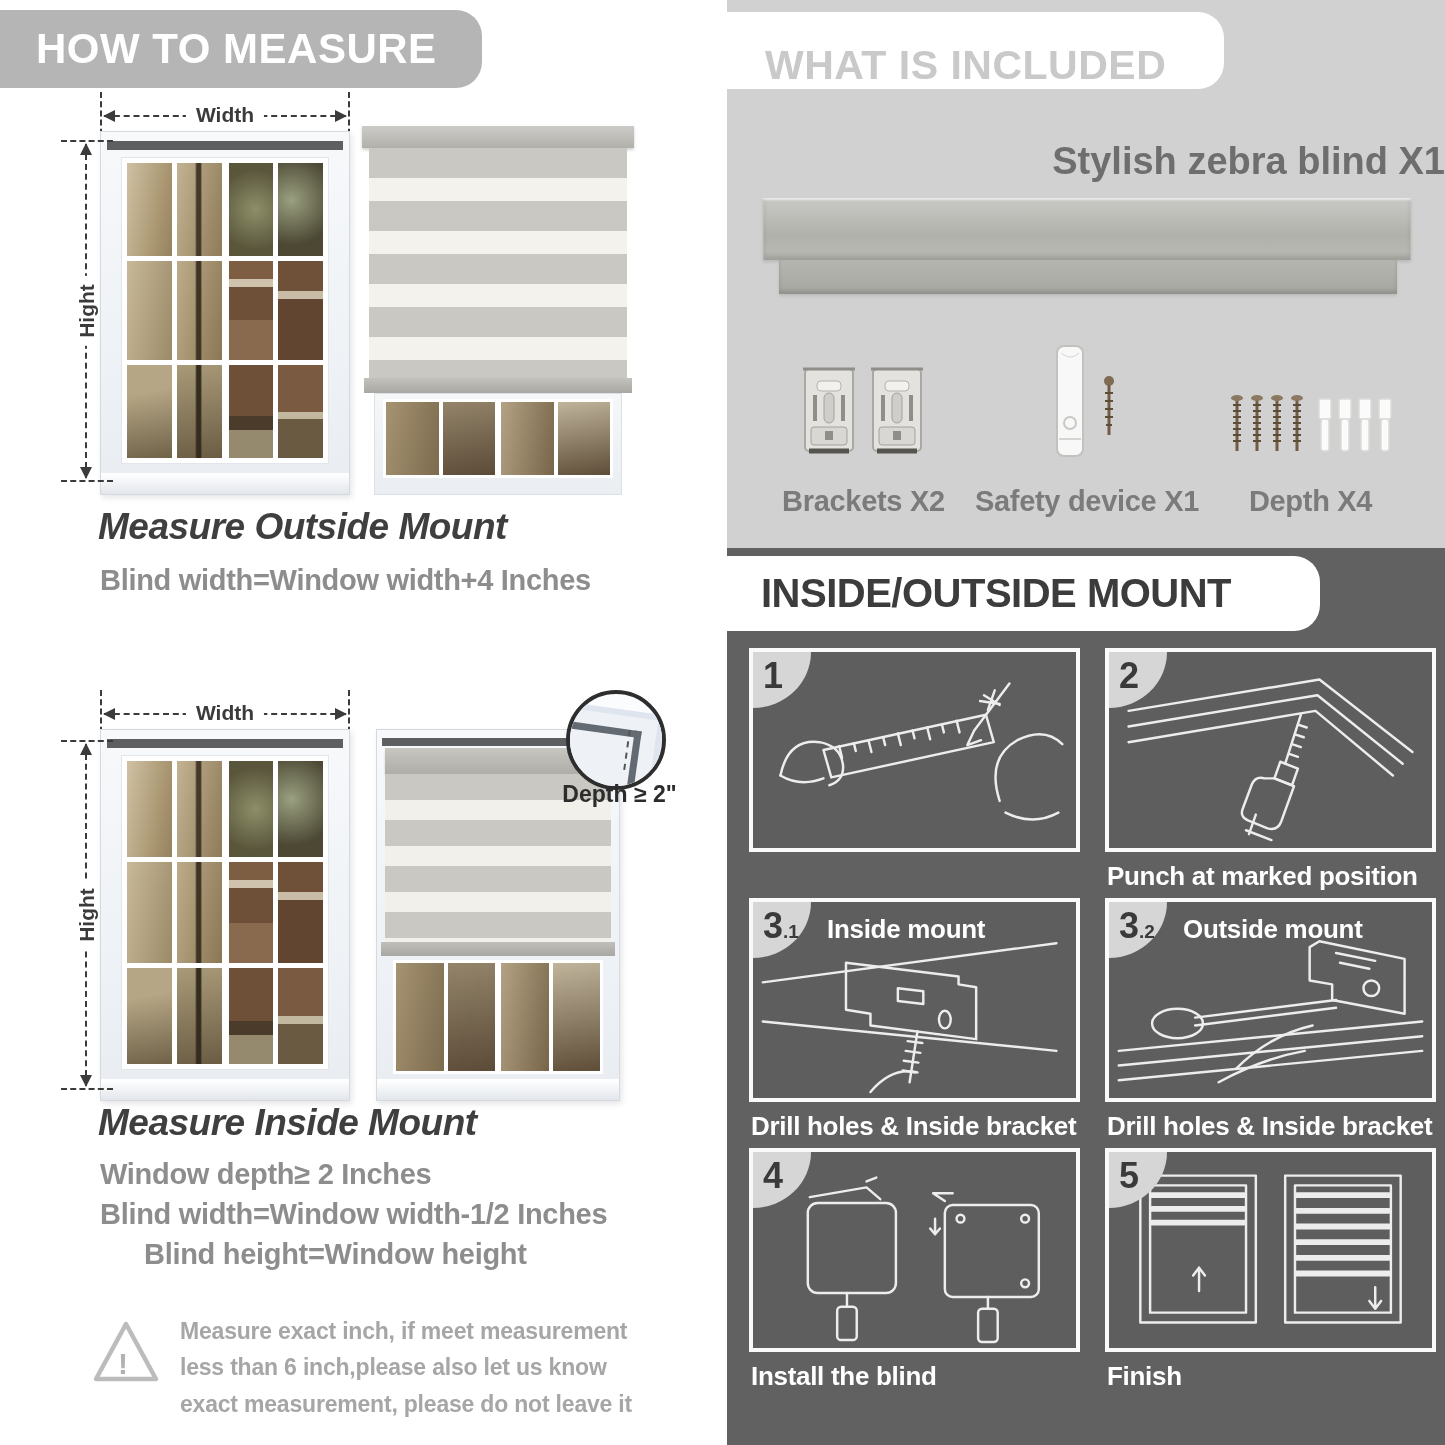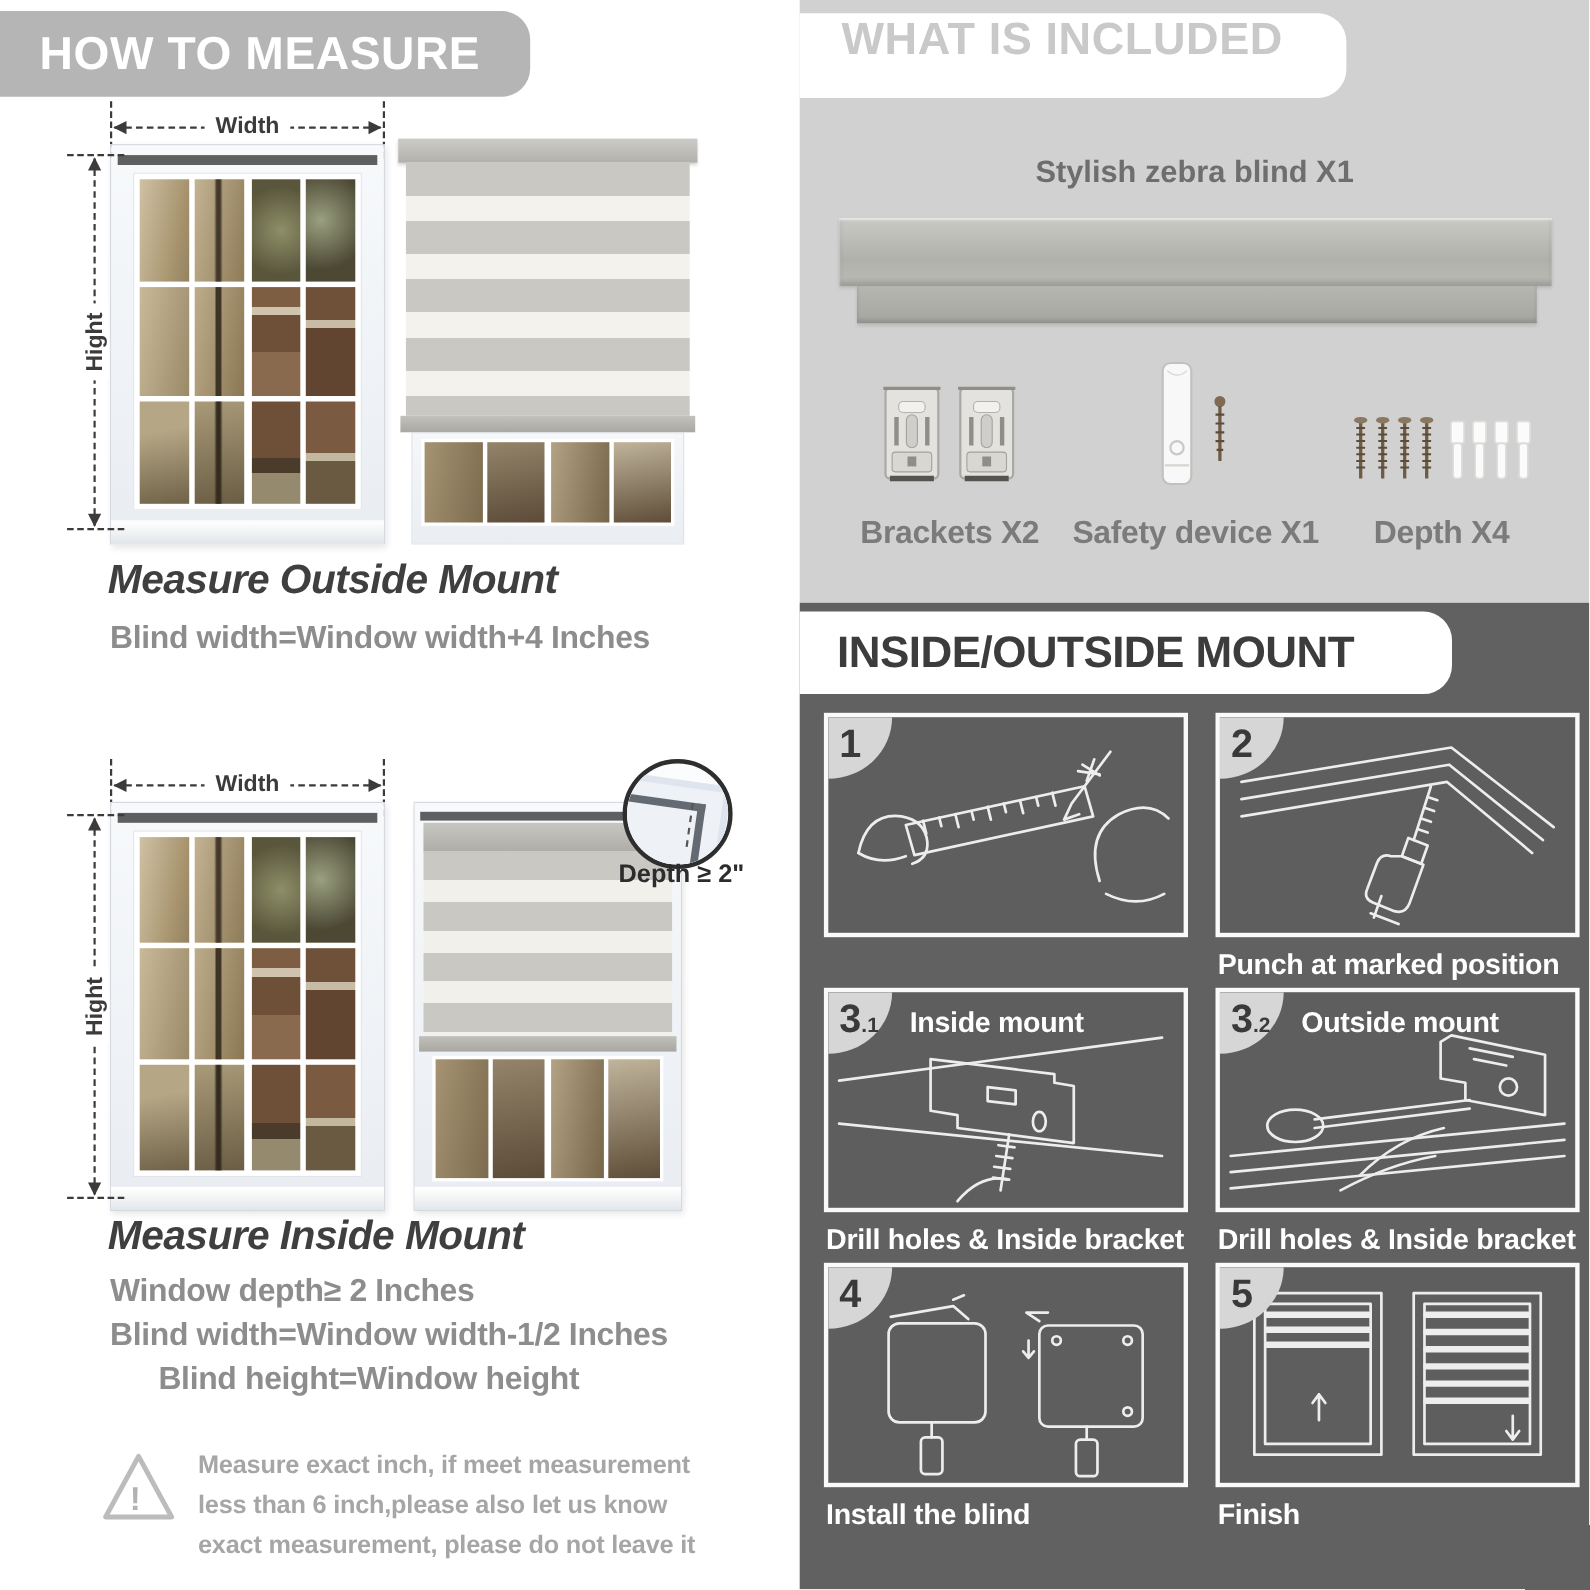--- a/index.html
+++ b/index.html
@@ -82,27 +82,27 @@
   .mag-dash{position:absolute;left:56px;top:36px;height:40px;border-left:2px dashed #555;transform:rotate(8deg);}
   .depth-label{position:absolute;left:552px;top:781px;width:135px;text-align:center;color:#2c2c2c;font-size:23px;font-weight:bold;z-index:7;}
   
   .warn{position:absolute;left:92px;top:1313px;width:560px;height:110px;}
   .warn-tri{position:absolute;left:0;top:6px;}
   .warn-mark{position:absolute;left:26px;top:34px;color:#b2b2b2;font-size:30px;font-weight:bold;}
   .warn-text{position:absolute;left:88px;top:0;width:462px;color:#a6a6a6;font-size:23px;font-weight:600;line-height:1.58;letter-spacing:-.2px;}
   
   .inc-panel{position:absolute;left:727px;top:0;width:718px;height:548px;background:#d1d1d1;}
   .inc-banner{position:absolute;left:0;top:12px;width:497px;height:77px;background:#fff;border-radius:0 26px 26px 0;
-    display:flex;align-items:flex-start;padding-left:38px;box-sizing:border-box;color:#c9c9c9;font-size:41px;font-weight:bold;letter-spacing:.5px;}
-  .inc-product{position:absolute;left:0;top:140px;width:100%;text-align:center;color:#6e6e6e;font-size:28px;font-weight:bold;}
+    display:flex;align-items:flex-end;padding-left:38px;box-sizing:border-box;color:#c9c9c9;font-size:41px;font-weight:bold;letter-spacing:.5px;}
+  .inc-product{position:absolute;left:0;top:140px;width:100%;text-align:right;color:#6e6e6e;font-size:38px;font-weight:bold;}
   .inc-rail-top{position:absolute;left:36px;top:198px;width:648px;height:62px;
     background:linear-gradient(180deg,#c9c9c5,#b1b1ac 60%,#bbbbb6);box-shadow:inset 0 2px 2px rgba(255,255,255,.6),inset 0 -4px 5px rgba(0,0,0,.16),0 2px 3px rgba(0,0,0,.12);}
   .inc-rail-bottom{position:absolute;left:52px;top:260px;width:618px;height:34px;
     background:linear-gradient(180deg,#b6b6b1,#a6a6a1);box-shadow:inset 0 -3px 4px rgba(0,0,0,.14),0 2px 3px rgba(0,0,0,.10);}
-  .inc-items{position:absolute;left:36px;top:327px;width:648px;display:flex;align-items:flex-end;}
+  .inc-items{position:absolute;left:36px;top:343px;width:648px;display:flex;align-items:flex-end;}
   .inc-item{display:flex;flex-direction:column;align-items:center;}
   .ii-1{width:31%;} .ii-2{width:38%;} .ii-3{width:31%;}
   .icon-row{display:flex;align-items:flex-end;gap:12px;height:118px;}
   .inc-label{margin-top:24px;color:#7b7b7b;font-size:29px;font-weight:bold;letter-spacing:-.3px;white-space:nowrap;}
   
   .mnt-panel{position:absolute;left:727px;top:548px;width:718px;height:897px;background:#616161;}
   .mnt-banner{position:absolute;left:0;top:8px;width:593px;height:75px;background:#fff;border-radius:0 26px 26px 0;
     display:flex;align-items:center;padding-left:34px;box-sizing:border-box;color:#3c3c3c;font-size:40px;font-weight:bold;letter-spacing:-.5px;}
   .steps{position:absolute;left:22px;top:100px;width:687px;display:grid;grid-template-columns:1fr 1fr;column-gap:25px;}
   .step{height:250px;}

